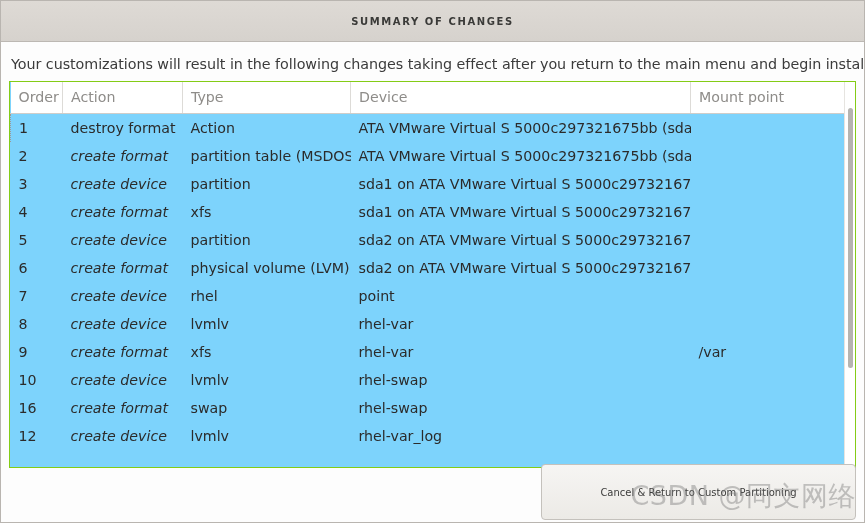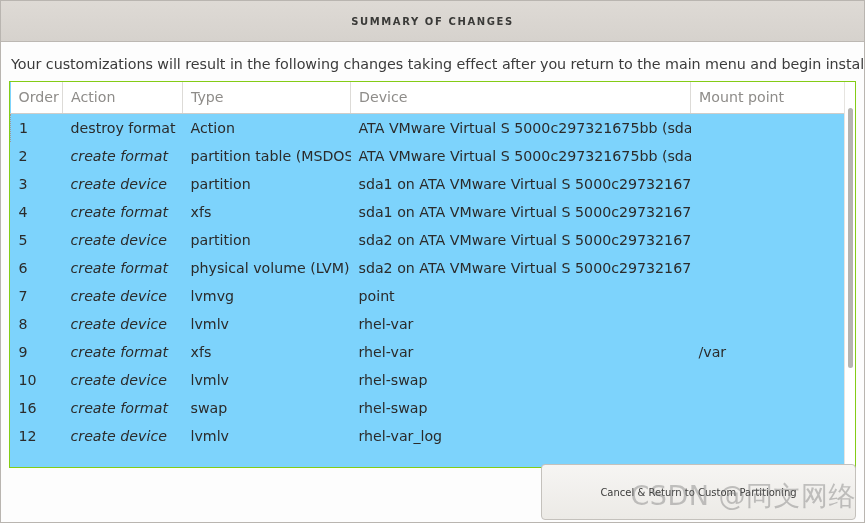--- a/index.html
+++ b/index.html
@@ -265,21 +265,21 @@
             <tr>
               <td class="order">6</td>
               <td class="act-create">create format</td>
               <td>physical volume (LVM)</td>
               <td class="device-cell"><span>sda2 on ATA VMware Virtual S 5000c297321675bb</span></td>
               <td></td>
             </tr>
             <tr>
               <td class="order">7</td>
               <td class="act-create">create device</td>
-              <td>lvmvg</td>
+              <td>rhel</td>
               <td class="device-cell"><span>point</span></td>
               <td></td>
             </tr>
             <tr>
               <td class="order">8</td>
               <td class="act-create">create device</td>
               <td>lvmlv</td>
               <td class="device-cell"><span>rhel-var</span></td>
               <td></td>
             </tr>

